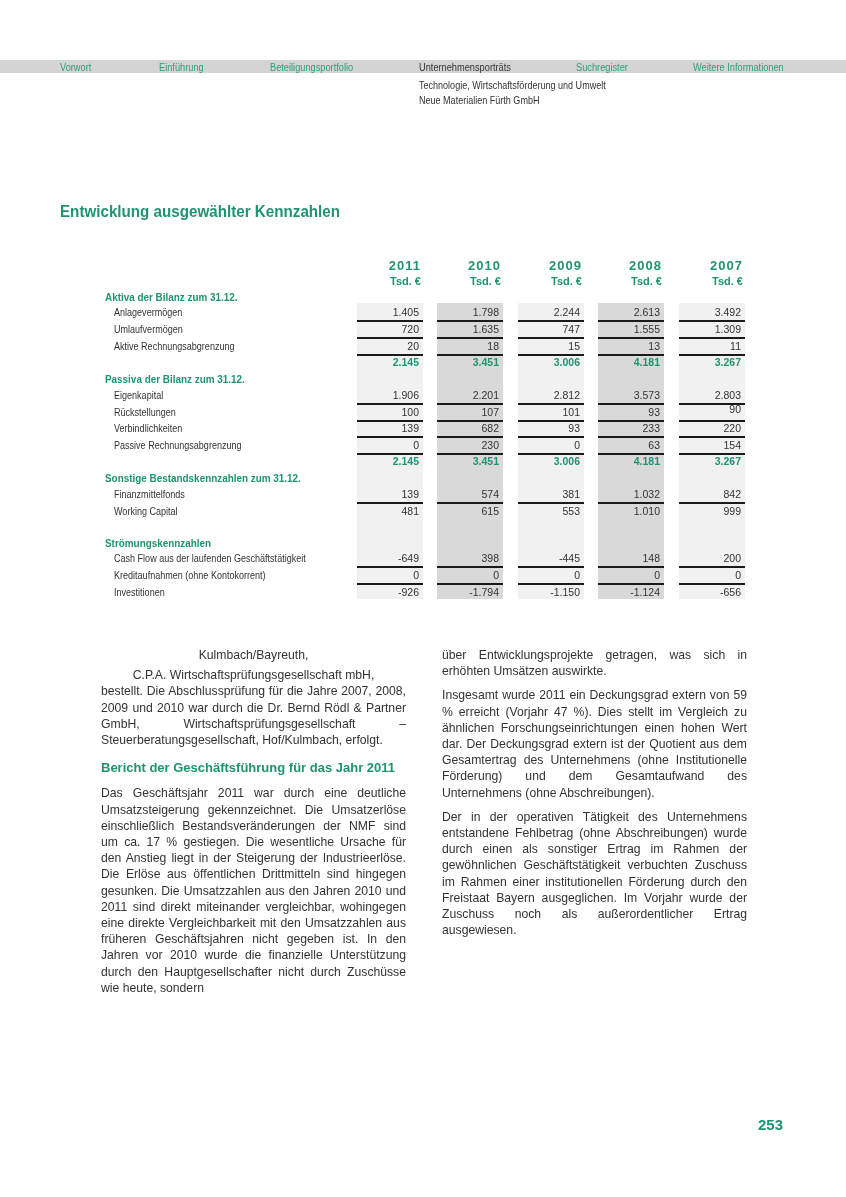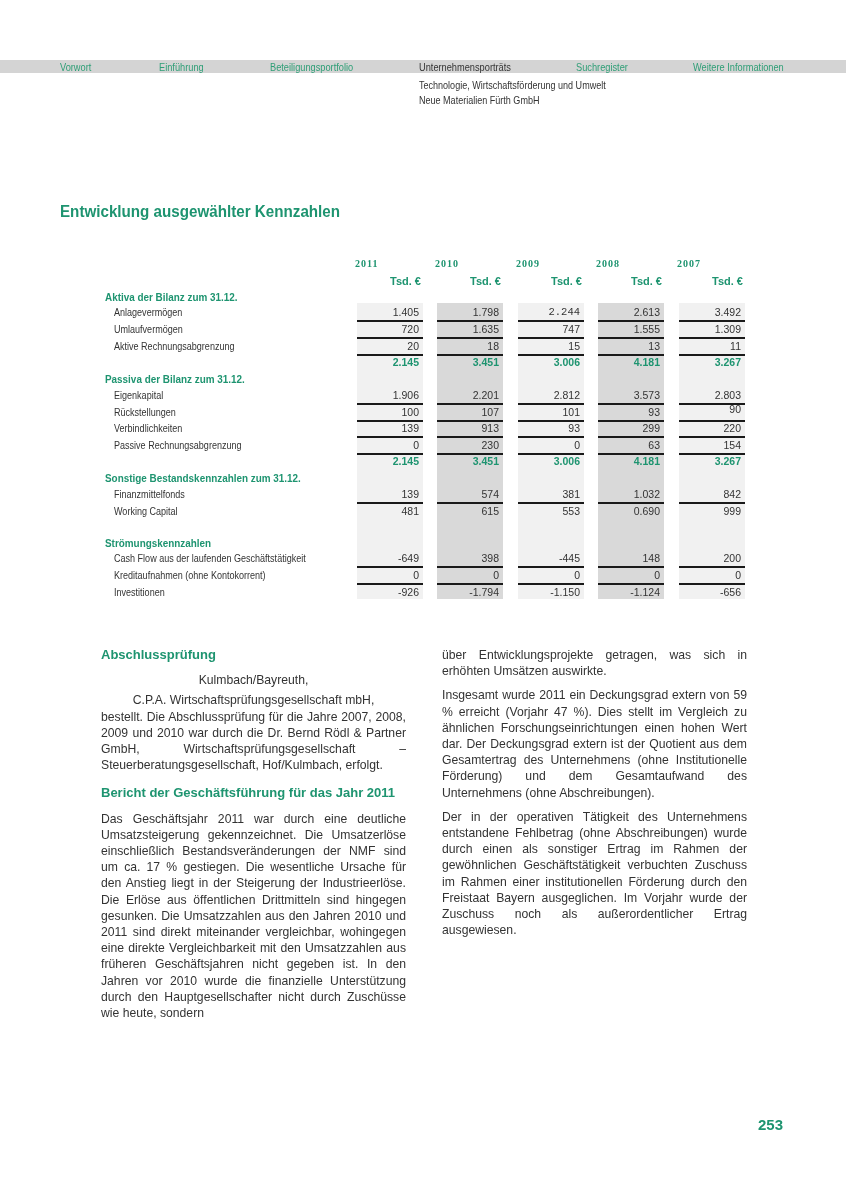--- a/index.html
+++ b/index.html
@@ -11,22 +11,22 @@
   .nav-item.active { color: #333333; }
   .sub { position: absolute; left: 419px; font-size: 10.5px; color: #333; white-space: nowrap;
          font-family: "Liberation Sans", sans-serif; transform: scaleX(0.86); transform-origin: left top; }
   .h1 { position: absolute; left: 60px; top: 202px; font-size: 16.5px; font-weight: bold; color: #1e9470;
         font-family: "Liberation Sans", sans-serif; transform: scaleX(0.92); transform-origin: left top; white-space: nowrap; }
 
   
   .colbg { position: absolute; top: 303px; height: 296px; }
   .colbg.light { background: #f1f1f1; }
   .colbg.dark { background: #d9d9d9; }
-  .yr { position: absolute; width: 66px; font-size: 10px; font-weight: bold; color: #1e9470;
-        font-family: Liberation Serif, serif; letter-spacing: 1px; }
+  .yr { position: absolute; width: 66px; text-align: right; font-size: 13px; font-weight: bold; color: #1e9470;
+        font-family: Liberation Sans, sans-serif; letter-spacing: 1px; }
   .unit { position: absolute; width: 66px; text-align: right; font-size: 11px; font-weight: bold; color: #1e9470;
           font-family: "Liberation Sans", sans-serif; }
   .sec { position: absolute; left: 105px; font-size: 11px; font-weight: bold; color: #1e9470; white-space: nowrap;
          font-family: "Liberation Sans", sans-serif; transform: scaleX(0.9); transform-origin: left top; }
   .rowlbl { position: absolute; left: 114px; font-size: 10.5px; color: #333; white-space: nowrap;
             font-family: "Liberation Sans", sans-serif; transform: scaleX(0.86); transform-origin: left top; }
   .cell { position: absolute; width: 62px; text-align: right; font-size: 10.5px; color: #333;
           font-family: "Liberation Sans", sans-serif; }
   .cell.total { color: #1e9470; font-weight: bold; }
   .rule { position: absolute; height: 1.5px; background: #1a1a1a; }
@@ -69,21 +69,21 @@
     <div class="yr" style="left: 516px; top: 258px;">2009</div>
     <div class="unit" style="left: 516px; top: 275px;">Tsd. €</div>
     <div class="yr" style="left: 596px; top: 258px;">2008</div>
     <div class="unit" style="left: 596px; top: 275px;">Tsd. €</div>
     <div class="yr" style="left: 677px; top: 258px;">2007</div>
     <div class="unit" style="left: 677px; top: 275px;">Tsd. €</div>
     <div class="sec" style="top: 291px;">Aktiva der Bilanz zum 31.12.</div>
     <div class="rowlbl" style="top: 306px;">Anlagevermögen</div>
     <div class="cell" style="left: 357px; top: 306px;">1.405</div>
     <div class="cell" style="left: 437px; top: 306px;">1.798</div>
-    <div class="cell" style="left: 518px; top: 306px; font-family: Liberation Mono, monospace;">2.244</div>
+    <div class="cell" style="left: 518px; top: 306px;">2.244</div>
     <div class="cell" style="left: 598px; top: 306px;">2.613</div>
     <div class="cell" style="left: 679px; top: 306px;">3.492</div>
     <div class="rule" style="left: 357px; width: 66px; top: 320px;"></div>
     <div class="rule" style="left: 437px; width: 66px; top: 320px;"></div>
     <div class="rule" style="left: 518px; width: 66px; top: 320px;"></div>
     <div class="rule" style="left: 598px; width: 66px; top: 320px;"></div>
     <div class="rule" style="left: 679px; width: 66px; top: 320px;"></div>
     <div class="rowlbl" style="top: 323px;">Umlaufvermögen</div>
     <div class="cell" style="left: 357px; top: 323px;">720</div>
     <div class="cell" style="left: 437px; top: 323px;">1.635</div>
@@ -129,23 +129,23 @@
     <div class="cell" style="left: 518px; top: 406px;">101</div>
     <div class="cell" style="left: 598px; top: 406px;">93</div>
     <div class="cell" style="left: 679px; top: 403px;">90</div>
     <div class="rule" style="left: 357px; width: 66px; top: 420px;"></div>
     <div class="rule" style="left: 437px; width: 66px; top: 420px;"></div>
     <div class="rule" style="left: 518px; width: 66px; top: 420px;"></div>
     <div class="rule" style="left: 598px; width: 66px; top: 420px;"></div>
     <div class="rule" style="left: 679px; width: 66px; top: 420px;"></div>
     <div class="rowlbl" style="top: 422px;">Verbindlichkeiten</div>
     <div class="cell" style="left: 357px; top: 422px;">139</div>
-    <div class="cell" style="left: 437px; top: 422px;">913</div>
+    <div class="cell" style="left: 437px; top: 422px;">682</div>
     <div class="cell" style="left: 518px; top: 422px;">93</div>
-    <div class="cell" style="left: 598px; top: 422px;">299</div>
+    <div class="cell" style="left: 598px; top: 422px;">233</div>
     <div class="cell" style="left: 679px; top: 422px;">220</div>
     <div class="rule" style="left: 357px; width: 66px; top: 436px;"></div>
     <div class="rule" style="left: 437px; width: 66px; top: 436px;"></div>
     <div class="rule" style="left: 518px; width: 66px; top: 436px;"></div>
     <div class="rule" style="left: 598px; width: 66px; top: 436px;"></div>
     <div class="rule" style="left: 679px; width: 66px; top: 436px;"></div>
     <div class="rowlbl" style="top: 439px;">Passive Rechnungsabgrenzung</div>
     <div class="cell" style="left: 357px; top: 439px;">0</div>
     <div class="cell" style="left: 437px; top: 439px;">230</div>
     <div class="cell" style="left: 518px; top: 439px;">0</div>
@@ -170,21 +170,21 @@
     <div class="cell" style="left: 679px; top: 488px;">842</div>
     <div class="rule" style="left: 357px; width: 66px; top: 502px;"></div>
     <div class="rule" style="left: 437px; width: 66px; top: 502px;"></div>
     <div class="rule" style="left: 518px; width: 66px; top: 502px;"></div>
     <div class="rule" style="left: 598px; width: 66px; top: 502px;"></div>
     <div class="rule" style="left: 679px; width: 66px; top: 502px;"></div>
     <div class="rowlbl" style="top: 505px;">Working Capital</div>
     <div class="cell" style="left: 357px; top: 505px;">481</div>
     <div class="cell" style="left: 437px; top: 505px;">615</div>
     <div class="cell" style="left: 518px; top: 505px;">553</div>
-    <div class="cell" style="left: 598px; top: 505px;">0.690</div>
+    <div class="cell" style="left: 598px; top: 505px;">1.010</div>
     <div class="cell" style="left: 679px; top: 505px;">999</div>
     <div class="sec" style="top: 537px;">Strömungskennzahlen</div>
     <div class="rowlbl" style="top: 552px;">Cash Flow aus der laufenden Geschäftstätigkeit</div>
     <div class="cell" style="left: 357px; top: 552px;">-649</div>
     <div class="cell" style="left: 437px; top: 552px;">398</div>
     <div class="cell" style="left: 518px; top: 552px;">-445</div>
     <div class="cell" style="left: 598px; top: 552px;">148</div>
     <div class="cell" style="left: 679px; top: 552px;">200</div>
     <div class="rule" style="left: 357px; width: 66px; top: 566px;"></div>
     <div class="rule" style="left: 437px; width: 66px; top: 566px;"></div>
@@ -204,21 +204,20 @@
     <div class="rule" style="left: 679px; width: 66px; top: 583px;"></div>
     <div class="rowlbl" style="top: 586px;">Investitionen</div>
     <div class="cell" style="left: 357px; top: 586px;">-926</div>
     <div class="cell" style="left: 437px; top: 586px;">-1.794</div>
     <div class="cell" style="left: 518px; top: 586px;">-1.150</div>
     <div class="cell" style="left: 598px; top: 586px;">-1.124</div>
     <div class="cell" style="left: 679px; top: 586px;">-656</div>
   </div>
 
 <div class="col" style="left:101px; top:647px;">
-  <h2>Abschlussprüfung</h2>
   <div class="center" style="margin-bottom:4px">Kulmbach/Bayreuth,</div>
   <div class="center">C.P.A. Wirtschaftsprüfungsgesellschaft mbH,</div>
   <p style="margin-bottom:12px">bestellt. Die Abschlussprüfung für die Jahre 2007, 2008, 2009 und 2010 war durch die Dr. Bernd Rödl &amp; Partner GmbH, Wirtschaftsprüfungsgesellschaft – Steuerberatungsgesellschaft, Hof/Kulmbach, erfolgt.</p>
   <h2>Bericht der Geschäftsführung für das Jahr 2011</h2>
   <p>Das Geschäftsjahr 2011 war durch eine deutliche Umsatzsteigerung gekennzeichnet. Die Umsatzerlöse einschließlich Bestandsveränderungen der NMF sind um ca. 17 % gestiegen. Die wesentliche Ursache für den Anstieg liegt in der Steigerung der Industrieerlöse. Die Erlöse aus öffentlichen Drittmitteln sind hingegen gesunken. Die Umsatzzahlen aus den Jahren 2010 und 2011 sind direkt miteinander vergleichbar, wohingegen eine direkte Vergleichbarkeit mit den Umsatzzahlen aus früheren Geschäftsjahren nicht gegeben ist. In den Jahren vor 2010 wurde die finanzielle Unterstützung durch den Hauptgesellschafter nicht durch Zuschüsse wie heute, sondern</p>
 </div>
 
 <div class="col" style="left:442px; top:647px;">
   <p>über Entwicklungsprojekte getragen, was sich in erhöhten Umsätzen auswirkte.</p>
   <p>Insgesamt wurde 2011 ein Deckungsgrad extern von 59 % erreicht (Vorjahr 47 %). Dies stellt im Vergleich zu ähnlichen Forschungseinrichtungen einen hohen Wert dar. Der Deckungsgrad extern ist der Quotient aus dem Gesamtertrag des Unternehmens (ohne Institutionelle Förderung) und dem Gesamtaufwand des Unternehmens (ohne Abschreibungen).</p>

